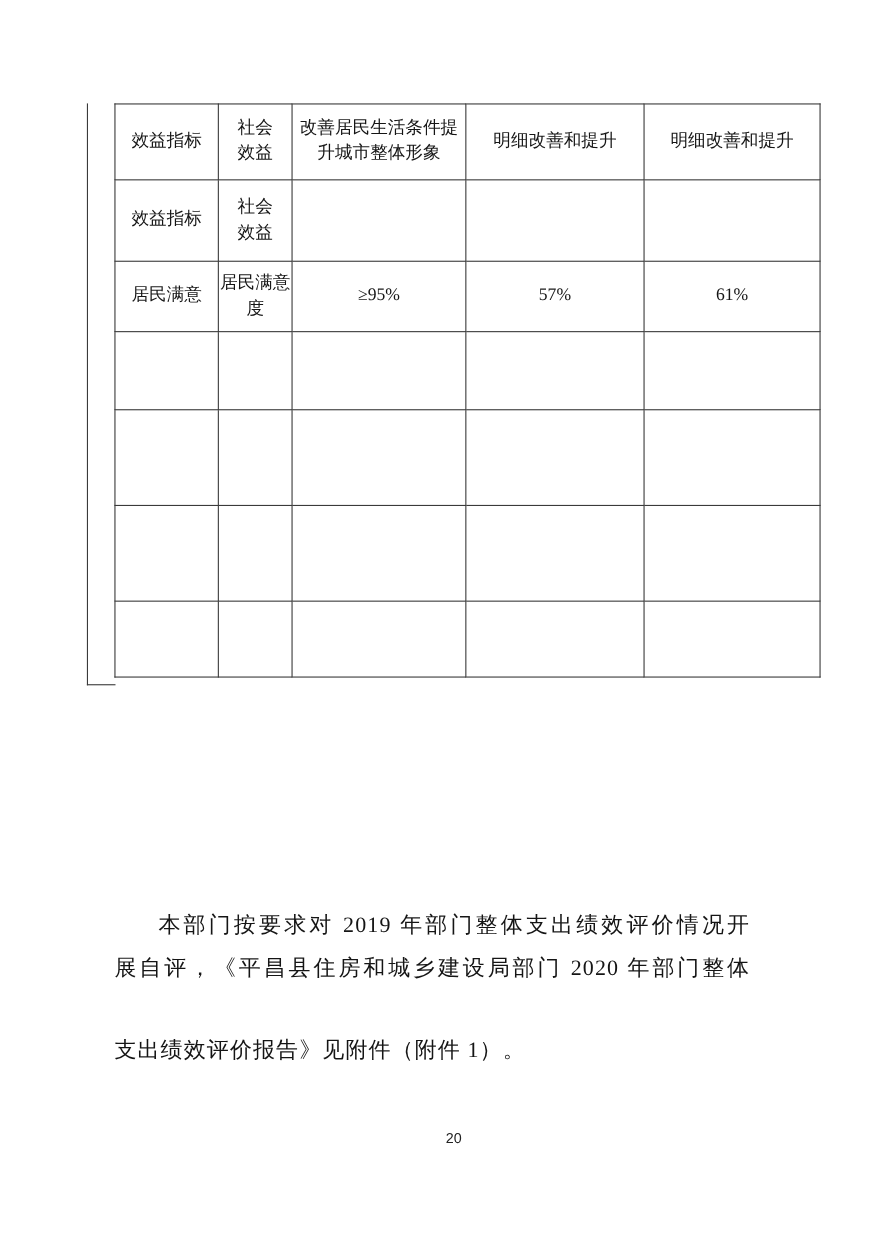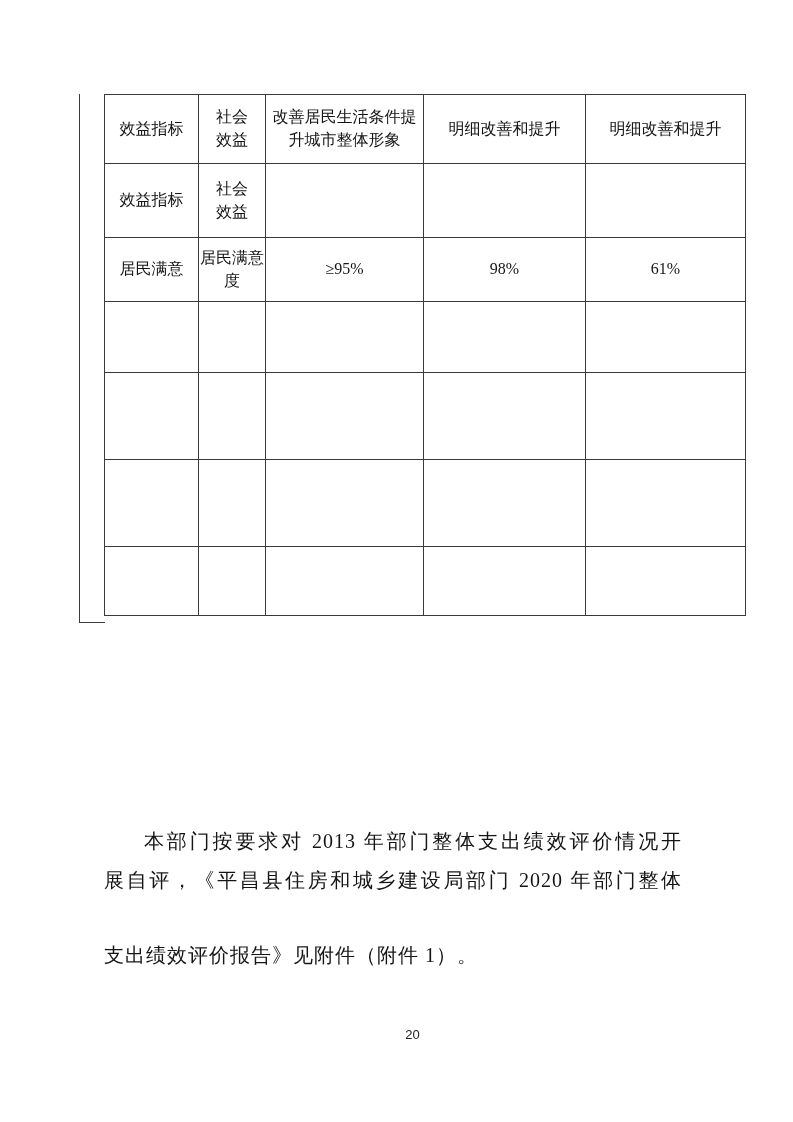--- a/index.html
+++ b/index.html
@@ -114,21 +114,21 @@
 效益</td>
           <td></td>
           <td></td>
           <td></td>
         </tr>
         <tr class="r3">
           <td>居民满意</td>
           <td>居民满意
 度</td>
           <td>≥95%</td>
-          <td>98%</td>
+          <td>57%</td>
           <td>61%</td>
         </tr>
         <tr class="r4">
           <td></td>
           <td></td>
           <td></td>
           <td></td>
           <td></td>
         </tr>
         <tr class="r5">
@@ -150,20 +150,20 @@
           <td></td>
           <td></td>
           <td></td>
           <td></td>
         </tr>
       </tbody>
     </table>
   </div>
 
   <div class="text-block">
-    <div class="tline i2 justify">本部门按要求对 2013 年部门整体支出绩效评价情况开</div>
+    <div class="tline i2 justify">本部门按要求对 2019 年部门整体支出绩效评价情况开</div>
     <div class="tline justify">展自评，《平昌县住房和城乡建设局部门 2020 年部门整体</div>
     <div class="tline wrap">支出绩效评价报告》见附件（附件 1）。</div>
   </div>
 
   <div class="page-num">20</div>
 
 </div>
 
 </body></html>

